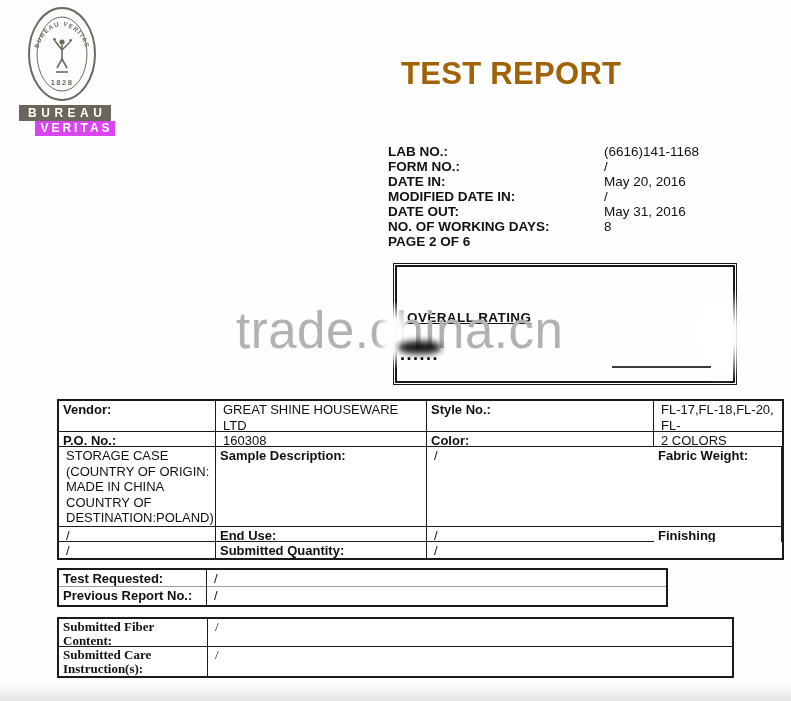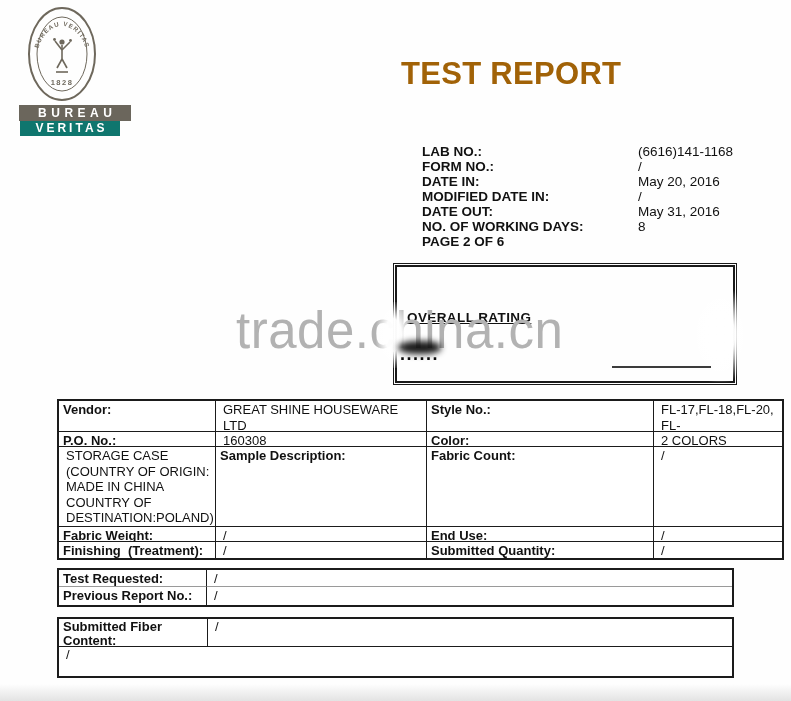--- a/index.html
+++ b/index.html
@@ -6,29 +6,29 @@
   html,body { background:#fff; }
   .page {
     position: relative; width: 791px; height: 701px;
     background: #fefefe; overflow: hidden;
     font-family: "Liberation Sans", sans-serif; color: #111;
   }
 
   
   .logo-seal { position:absolute; left:26px; top:6px; }
   .band { position:absolute; text-align:center; color:#fff; font-weight:700; }
-  .band-bureau { left:19px; top:105px; width:112px; height:16px; background:#6b665c;
+  .band-bureau { left:19px; top:105px; width:92px; height:16px; background:#6b665c;
     font-size:12px; line-height:16px; letter-spacing:4.5px; text-indent:4.5px; }
-  .band-veritas { left:20px; top:121px; width:100px; height:15px; background:#0f766e;
+  .band-veritas { left:35px; top:121px; width:80px; height:15px; background:#d946ef;
     font-size:12px; line-height:15px; letter-spacing:3px; text-indent:3px; }
 
   
   .report-title { position:absolute; left:401px; top:56px; font-size:31px;
     font-weight:700; letter-spacing:0.3px; color:#a16207; }
-  .labinfo { position:absolute; left:422px; top:144px; width:360px; }
+  .labinfo { position:absolute; left:388px; top:144px; width:360px; }
   .li-row { display:flex; height:15px; line-height:15px; font-size:13.5px; }
   .li-label { width:216px; font-weight:700; white-space:pre; }
   .li-value { font-weight:400; white-space:pre; }
 
   
   .rating-box { position:absolute; left:393px; top:263px; width:344px; height:122px;
     border:1px solid #1a1a1a; }
   .rating-box::before { content:""; position:absolute; inset:1px; border:2px solid #1a1a1a; }
   .rating-heading { position:absolute; left:407px; top:284px; font-size:13.5px;
     font-weight:700; text-decoration:underline; letter-spacing:0.4px;margin-top:26px; }
@@ -55,24 +55,24 @@
     padding:1px 3px 0 4px; line-height:15.5px; white-space:pre-wrap; overflow:hidden; }
   .cell.lbl { font-weight:700; }
   .cell.val { padding-left:7px; font-weight:400; }
   .cell.lc { border-right:none; }
   .cell.lr { border-bottom:none; }
   .cell.gray-div { border-bottom:1px solid #9a9a9a; }
 
   .sample-table { left:57px; top:399px; width:727px;
     grid-template-columns:157px 211px 227px 1fr;
     grid-template-rows:31px 15px 80px 15px 16px; }
-  .request-table { left:57px; top:568px; width:677px;
+  .request-table { left:57px; top:568px; width:611px;
     grid-template-columns:148px 1fr; grid-template-rows:17px 18px; }
   .submitted-table { left:57px; top:617px; width:677px;
-    grid-template-columns:149px 1fr; grid-template-rows:28px 29px;
+    grid-template-columns:149px 1fr; grid-template-rows:28px 29px;font-family:Liberation Serif, serif;
     }
   .submitted-table .cell { line-height:13.5px; }
 
   .bottom-fade { position:absolute; left:0; bottom:0; width:100%; height:17px;
     background: linear-gradient(to bottom, rgba(255,255,255,0), #e3e3e3); }
 </style>
 </head>
 <body>
 
 <div class="page">
@@ -157,21 +157,20 @@
     <div class="cell val">160308</div>
     <div class="cell lbl">Color:</div>
     <div class="cell val lc">2 COLORS</div>
 
     <div class="cell val">STORAGE CASE
 (COUNTRY OF ORIGIN:
 MADE IN CHINA
 COUNTRY OF
 DESTINATION:POLAND)</div>
     <div class="cell lbl">Sample Description:</div>
-    <div class="cell lbl">Fabric Count:</div>
     <div class="cell val lc">/</div>
 
     <div class="cell lbl">Fabric Weight:</div>
     <div class="cell val">/</div>
     <div class="cell lbl">End Use:</div>
     <div class="cell val lc">/</div>
 
     <div class="cell lbl lr">Finishing  (Treatment):</div>
     <div class="cell val lr">/</div>
     <div class="cell lbl lr">Submitted Quantity:</div>
@@ -182,17 +181,19 @@
     <div class="cell lbl gray-div">Test Requested:</div>
     <div class="cell val lc gray-div">/</div>
     <div class="cell lbl lr">Previous Report No.:</div>
     <div class="cell val lc lr">/</div>
   </div>
 
   <div class="grid-table submitted-table">
     <div class="cell lbl">Submitted Fiber
 Content:</div>
     <div class="cell val lc">/</div>
+    <div class="cell lbl lr">Submitted Care
+Instruction(s):</div>
     <div class="cell val lc lr">/</div>
   </div>
 
   <div class="bottom-fade"></div>
 </div>
 
 </body></html>

